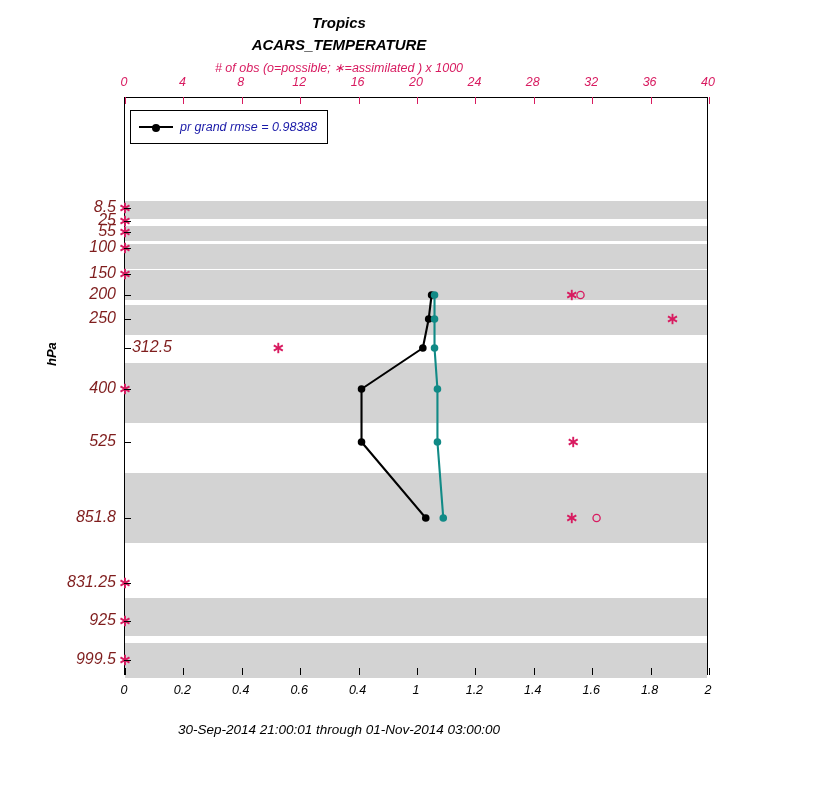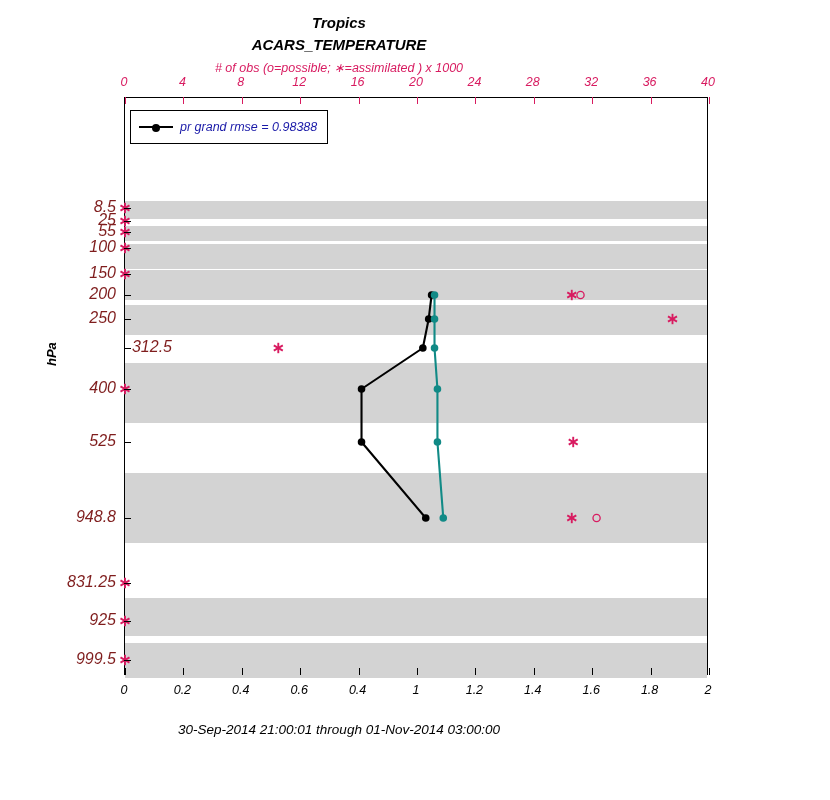--- a/index.html
+++ b/index.html
@@ -222,17 +222,17 @@
     <div class="lbl-left" style="left: 56px; width: 60px; top: 207px;">8.5</div>
     <div class="lbl-left" style="left: 56px; width: 60px; top: 220px;">25</div>
     <div class="lbl-left" style="left: 56px; width: 60px; top: 231px;">55</div>
     <div class="lbl-left" style="left: 56px; width: 60px; top: 247px;">100</div>
     <div class="lbl-left" style="left: 56px; width: 60px; top: 273px;">150</div>
     <div class="lbl-left" style="left: 56px; width: 60px; top: 294px;">200</div>
     <div class="lbl-left" style="left: 56px; width: 60px; top: 318px;">250</div>
     <div class="lbl-left" style="left: 68px; width: 60px; top: 347px; margin-left: 44px;">312.5</div>
     <div class="lbl-left" style="left: 56px; width: 60px; top: 388px;">400</div>
     <div class="lbl-left" style="left: 56px; width: 60px; top: 441px;">525</div>
-    <div class="lbl-left" style="left: 56px; width: 60px; top: 517px;">948.8</div>
+    <div class="lbl-left" style="left: 56px; width: 60px; top: 517px;">851.8</div>
     <div class="lbl-left" style="left: 56px; width: 60px; top: 582px;">831.25</div>
     <div class="lbl-left" style="left: 56px; width: 60px; top: 620px;">925</div>
     <div class="lbl-left" style="left: 56px; width: 60px; top: 659px;">999.5</div>
   </div>
 
 </body></html>

